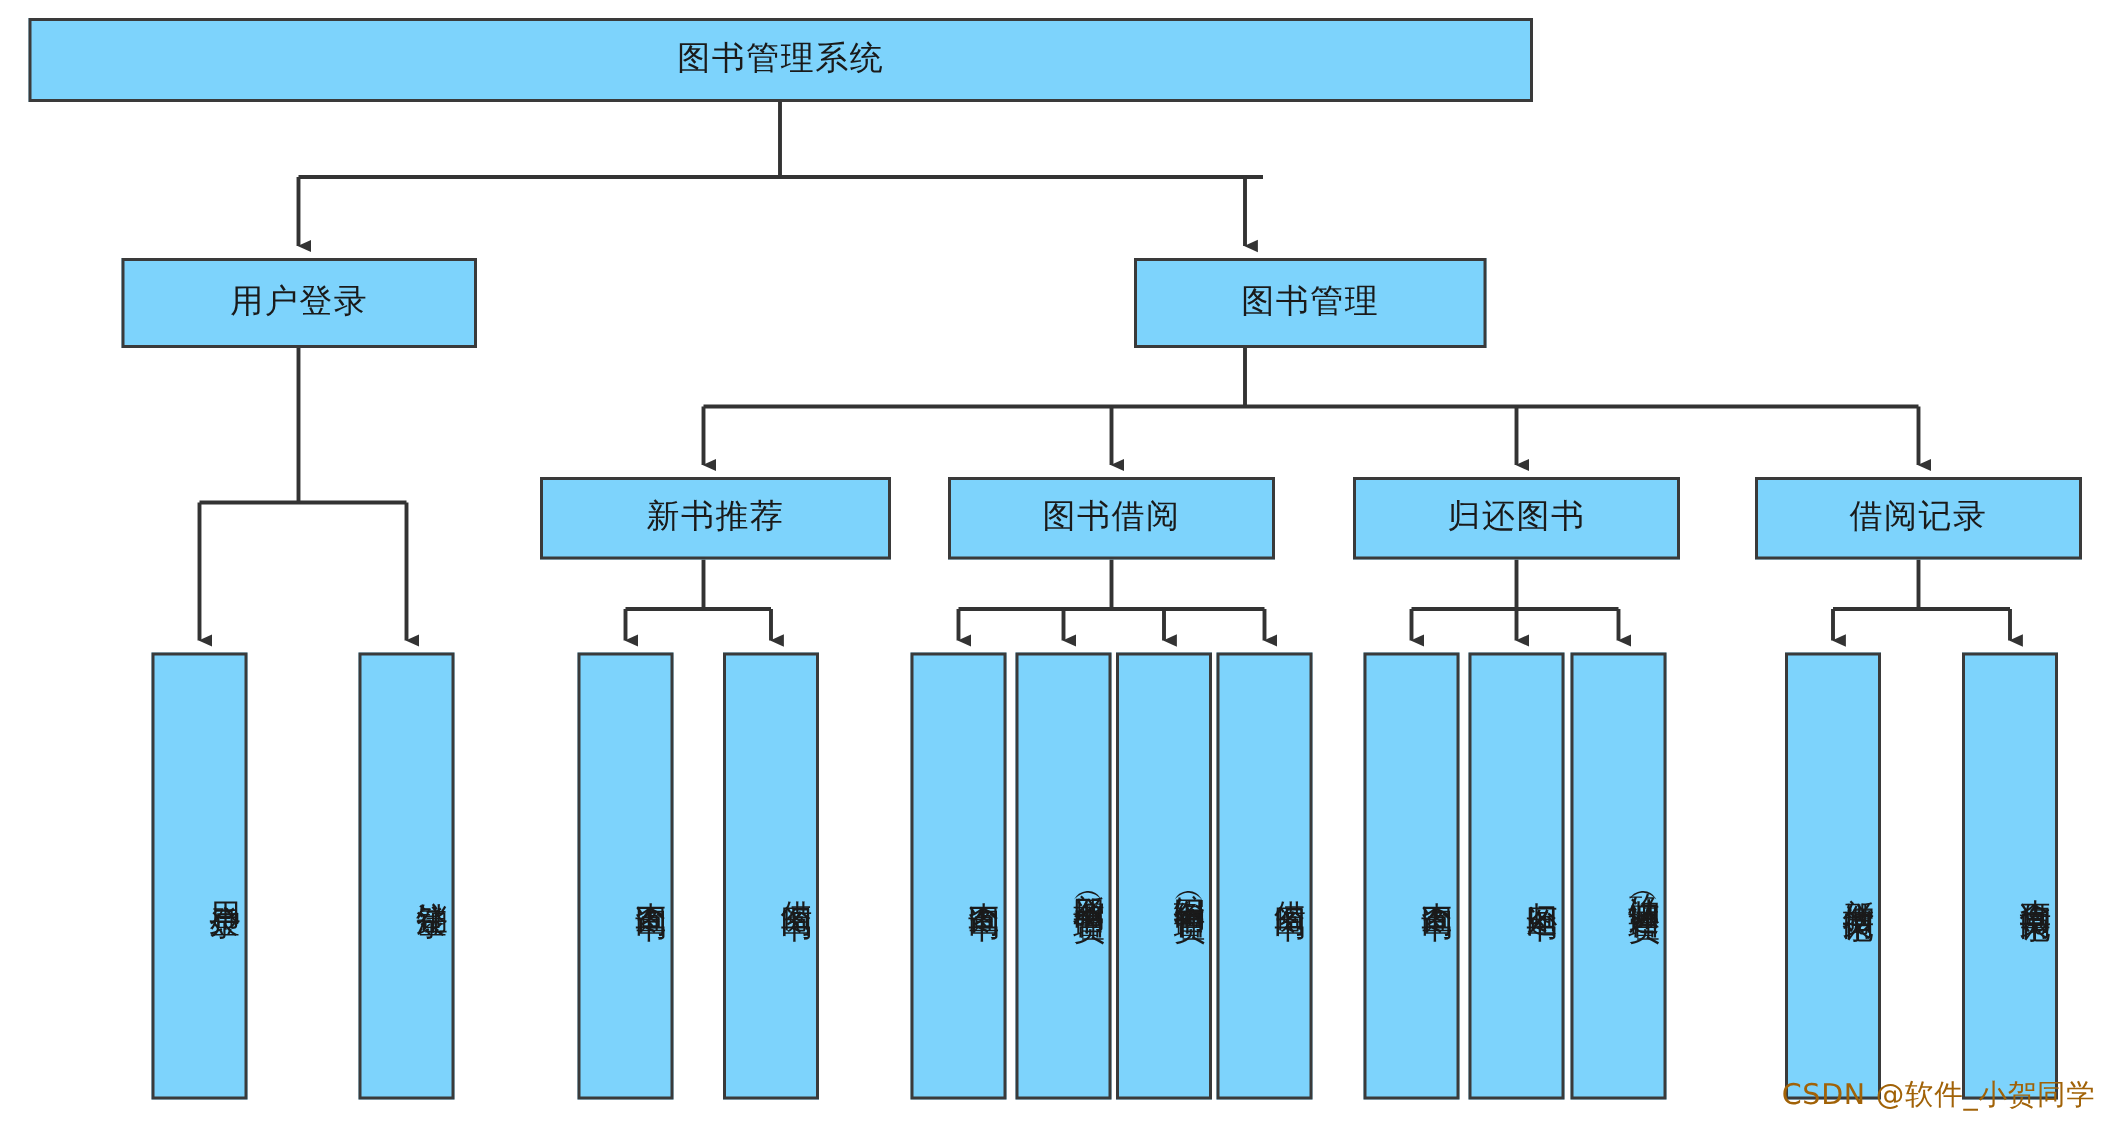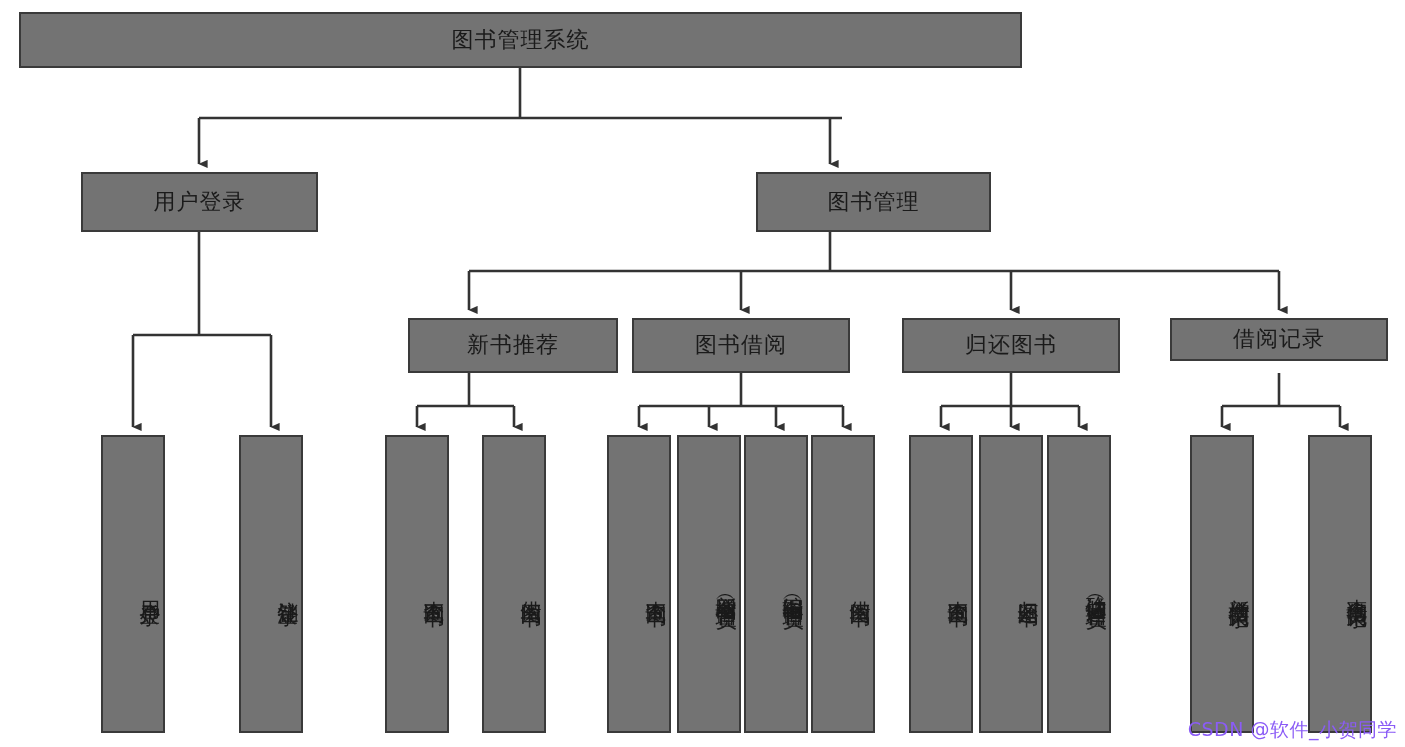--- a/index.html
+++ b/index.html
@@ -22,21 +22,21 @@
     position: absolute;
     left: 0;
     top: 0;
     width: 1405px;
     height: 747px;
   }
   .node {
     position: absolute;
     box-sizing: border-box;
     border: 2px solid #3a3a3a;
-    background: #737373;
+    background: #7dd3fc;
     display: flex;
     align-items: center;
     justify-content: center;
     color: #1a1a1a;
   }
   .node-h {
     font-size: 22px;
     line-height: 1.1;
     letter-spacing: 1px;
     white-space: nowrap;
@@ -55,21 +55,21 @@
   .node-v > span {
     display: block;
     writing-mode: vertical-rl;
     text-orientation: upright;
   }
   .watermark {
     position: absolute;
     right: 8px;
     bottom: 4px;
     font-size: 19px;
-    color: #8b5cf6;
+    color: #a16207;
     white-space: nowrap;
     letter-spacing: 0.5px;
     pointer-events: none;
     text-align: center;
   }
 </style>
 </head>
 <body>
 
 <div id="diagram-root">
@@ -128,30 +128,30 @@
     <span>图书管理系统</span>
   </div>
 
   <div class="node node-h" style="left:81px; top:172px; width:237px; height:60px;">
     <span>用户登录</span>
   </div>
   <div class="node node-h" style="left:712px; top:172px; width:235px; height:60px;margin-left:44px;">
     <span>图书管理</span>
   </div>
 
-  <div class="node node-h" style="left:360px; top:318px; width:210px; height:55px;margin-left:48px;">
+  <div class="node node-h" style="left:360px; top:318px; width:234px; height:55px;">
     <span>新书推荐</span>
   </div>
   <div class="node node-h" style="left:632px; top:318px; width:218px; height:55px;">
     <span>图书借阅</span>
   </div>
   <div class="node node-h" style="left:902px; top:318px; width:218px; height:55px;">
     <span>归还图书</span>
   </div>
-  <div class="node node-h" style="left:1170px; top:318px; width:218px; height:43px;">
+  <div class="node node-h" style="left:1170px; top:318px; width:218px; height:55px;">
     <span>借阅记录</span>
   </div>
 
   <div class="node node-v" style="left:101px; top:435px; width:64px; height:298px;">
     <span>用户登录</span>
   </div>
   <div class="node node-v" style="left:239px; top:435px; width:64px; height:298px;">
     <span>注销登录</span>
   </div>
 

